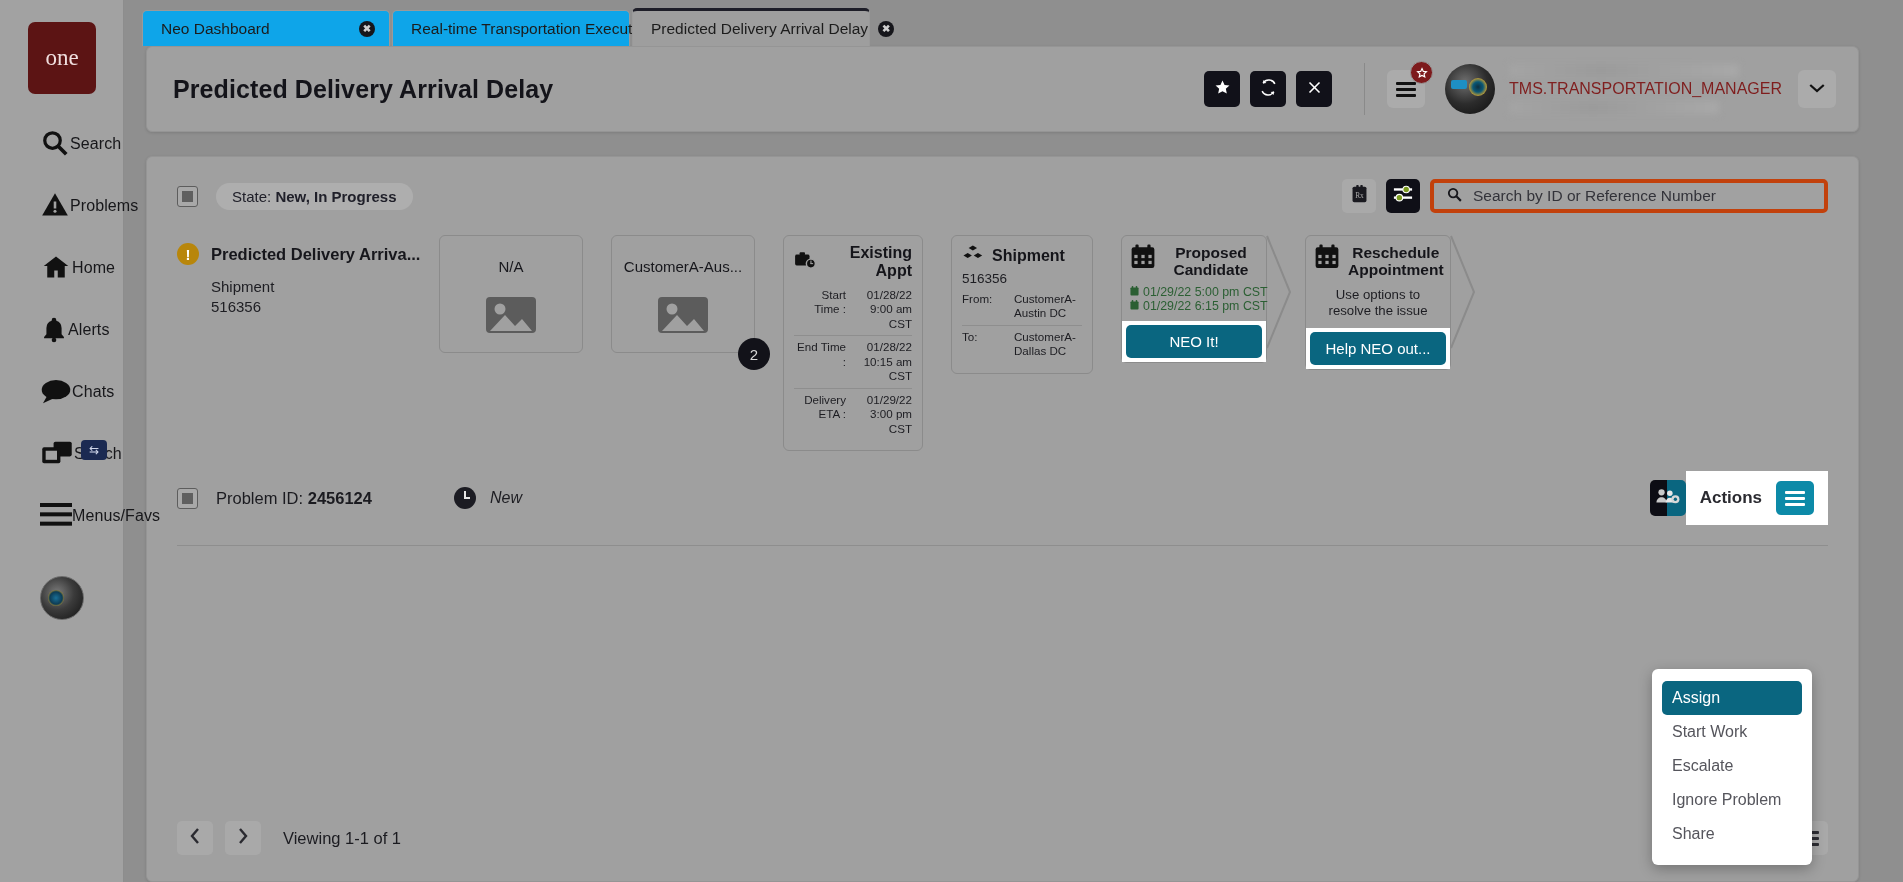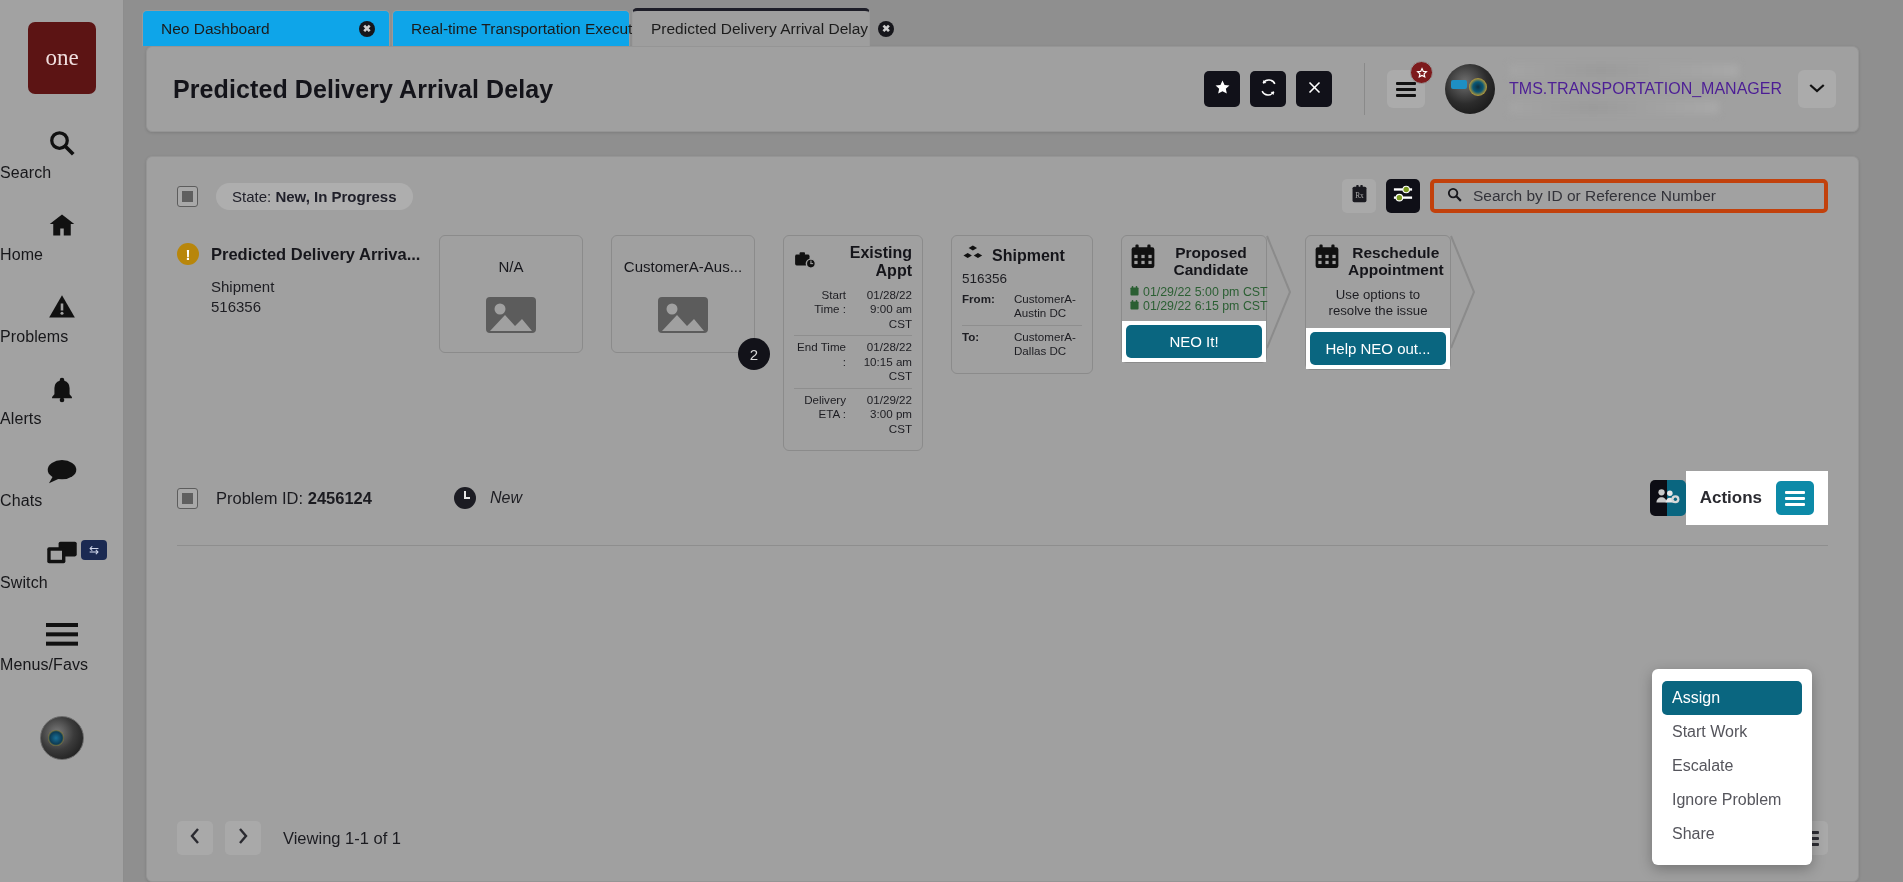--- a/index.html
+++ b/index.html
@@ -34,24 +34,26 @@
   .logo {
     width: 68px; height: 72px;
     background: #5c1414;
     border-radius: 7px;
     display: flex; align-items: center; justify-content: center;
     margin-bottom: 30px;
   }
   .logo svg { display:block; }
   .rail-item {
     width: 100%;
-    display: flex; flex-direction: column;
+    display: flex; flex-direction: row;
+    align-items: center;
     margin-bottom: 24px;
     position: relative;
     cursor: pointer;
+    padding-left: 40px;
   }
   .rail-icon { height: 38px; display:flex; align-items:center; justify-content:center; color:#111; }
   .rail-label {
     font-size: 16px;
     color: #17171a;
     margin-top: 2px;
     letter-spacing: .1px;
   }
   .switch-badge {
     position: absolute;
@@ -188,21 +190,21 @@
     background: #1e8fc4;
   }
   .user-block { display:flex; flex-direction:column; justify-content:center; min-width: 0; }
   .user-blur-top, .user-blur-bot {
     height: 13px; width: 230px;
     background: linear-gradient(90deg,#a4a4a4,#9b9b9b 40%,#a8a8a8);
     filter: blur(3px);
     border-radius: 2px;
   }
   .user-blur-bot{ width: 210px; }
-  .user-name { font-size: 16px; color: #4c1d95; white-space: nowrap; padding: 3px 0; }
+  .user-name { font-size: 16px; color: #7f1d1d; white-space: nowrap; padding: 3px 0; }
   .caret-btn {
     width: 38px; height: 38px;
     background: #ababab; border-radius: 6px;
     display:flex;align-items:center;justify-content:center;
     margin-left: 16px; cursor:pointer;
     color:#111;
   }
 
   
   .main-card {
@@ -318,21 +320,21 @@
   .infocard.ship { width: 142px; min-height: 112px; }
   .ic-head {
     display:flex; align-items:center; gap: 8px;
     font-size: 16px; font-weight:bold; color:#15151a;
     margin-bottom: 4px;
   }
   .kv { display:flex; font-size: 11.6px; color:#1d1d22; padding: 4px 0; line-height:1.25; }
   .kv + .kv { border-top: 1px solid #8e8e8e; }
   .kv .k { width: 52px; flex: 0 0 52px; }
   .kv .v { flex:1; }
-  .kv.bold .k { font-weight: bold; }
+  .kv.bold .k { font-weight: normal; }
   .ship-id { font-size: 13.5px; color:#1d1d22; margin-bottom: 2px; }
 
   
   .actcard {
     position: relative;
     width: 146px;
     min-height: 112px;
     border: 1px solid #8b8b8b;
     border-radius: 6px;
     background: #a0a0a0;
@@ -478,36 +480,36 @@
         <svg width="30" height="30" viewBox="0 0 24 24" fill="none" stroke="#111" stroke-width="2.6">
           <circle cx="10" cy="10" r="6.2"></circle>
             <line x1="14.8" y1="14.8" x2="21" y2="21" stroke-width="3"></line>
         </svg>
       </span>
       <span class="rail-label">Search</span>
     </div>
 
     <div class="rail-item">
       <span class="rail-icon">
-        <svg width="32" height="28" viewBox="0 0 24 24" fill="#111">
-            <path d="M12 3 1.5 11.2h3V21h6v-6h3v6h6v-9.8h3z"></path>
-          </svg>
-      </span>
-      <span class="rail-label">Home</span>
-    </div>
-
-    <div class="rail-item">
-      <span class="rail-icon">
         <svg width="30" height="28" viewBox="0 0 24 24" fill="#111">
             <path d="M12 2 1 21h22z"></path>
             <rect x="10.9" y="9" width="2.2" height="6" fill="#a2a2a2"></rect>
             <circle cx="12" cy="17.4" r="1.3" fill="#a2a2a2"></circle>
           </svg>
       </span>
       <span class="rail-label">Problems</span>
+    </div>
+
+    <div class="rail-item">
+      <span class="rail-icon">
+        <svg width="32" height="28" viewBox="0 0 24 24" fill="#111">
+            <path d="M12 3 1.5 11.2h3V21h6v-6h3v6h6v-9.8h3z"></path>
+          </svg>
+      </span>
+      <span class="rail-label">Home</span>
     </div>
 
     <div class="rail-item">
       <span class="rail-icon">
         <svg width="28" height="29" viewBox="0 0 24 24" fill="#111">
             <path d="M12 2a2 2 0 0 1 2 2v.6a6.5 6.5 0 0 1 4.5 6.2V16l2 2.4v1H3.5v-1L5.5 16v-5.2A6.5 6.5 0 0 1 10 4.6V4a2 2 0 0 1 2-2z"></path>
             <circle cx="12" cy="21" r="2"></circle>
           </svg>
       </span>
       <span class="rail-label">Alerts</span>

